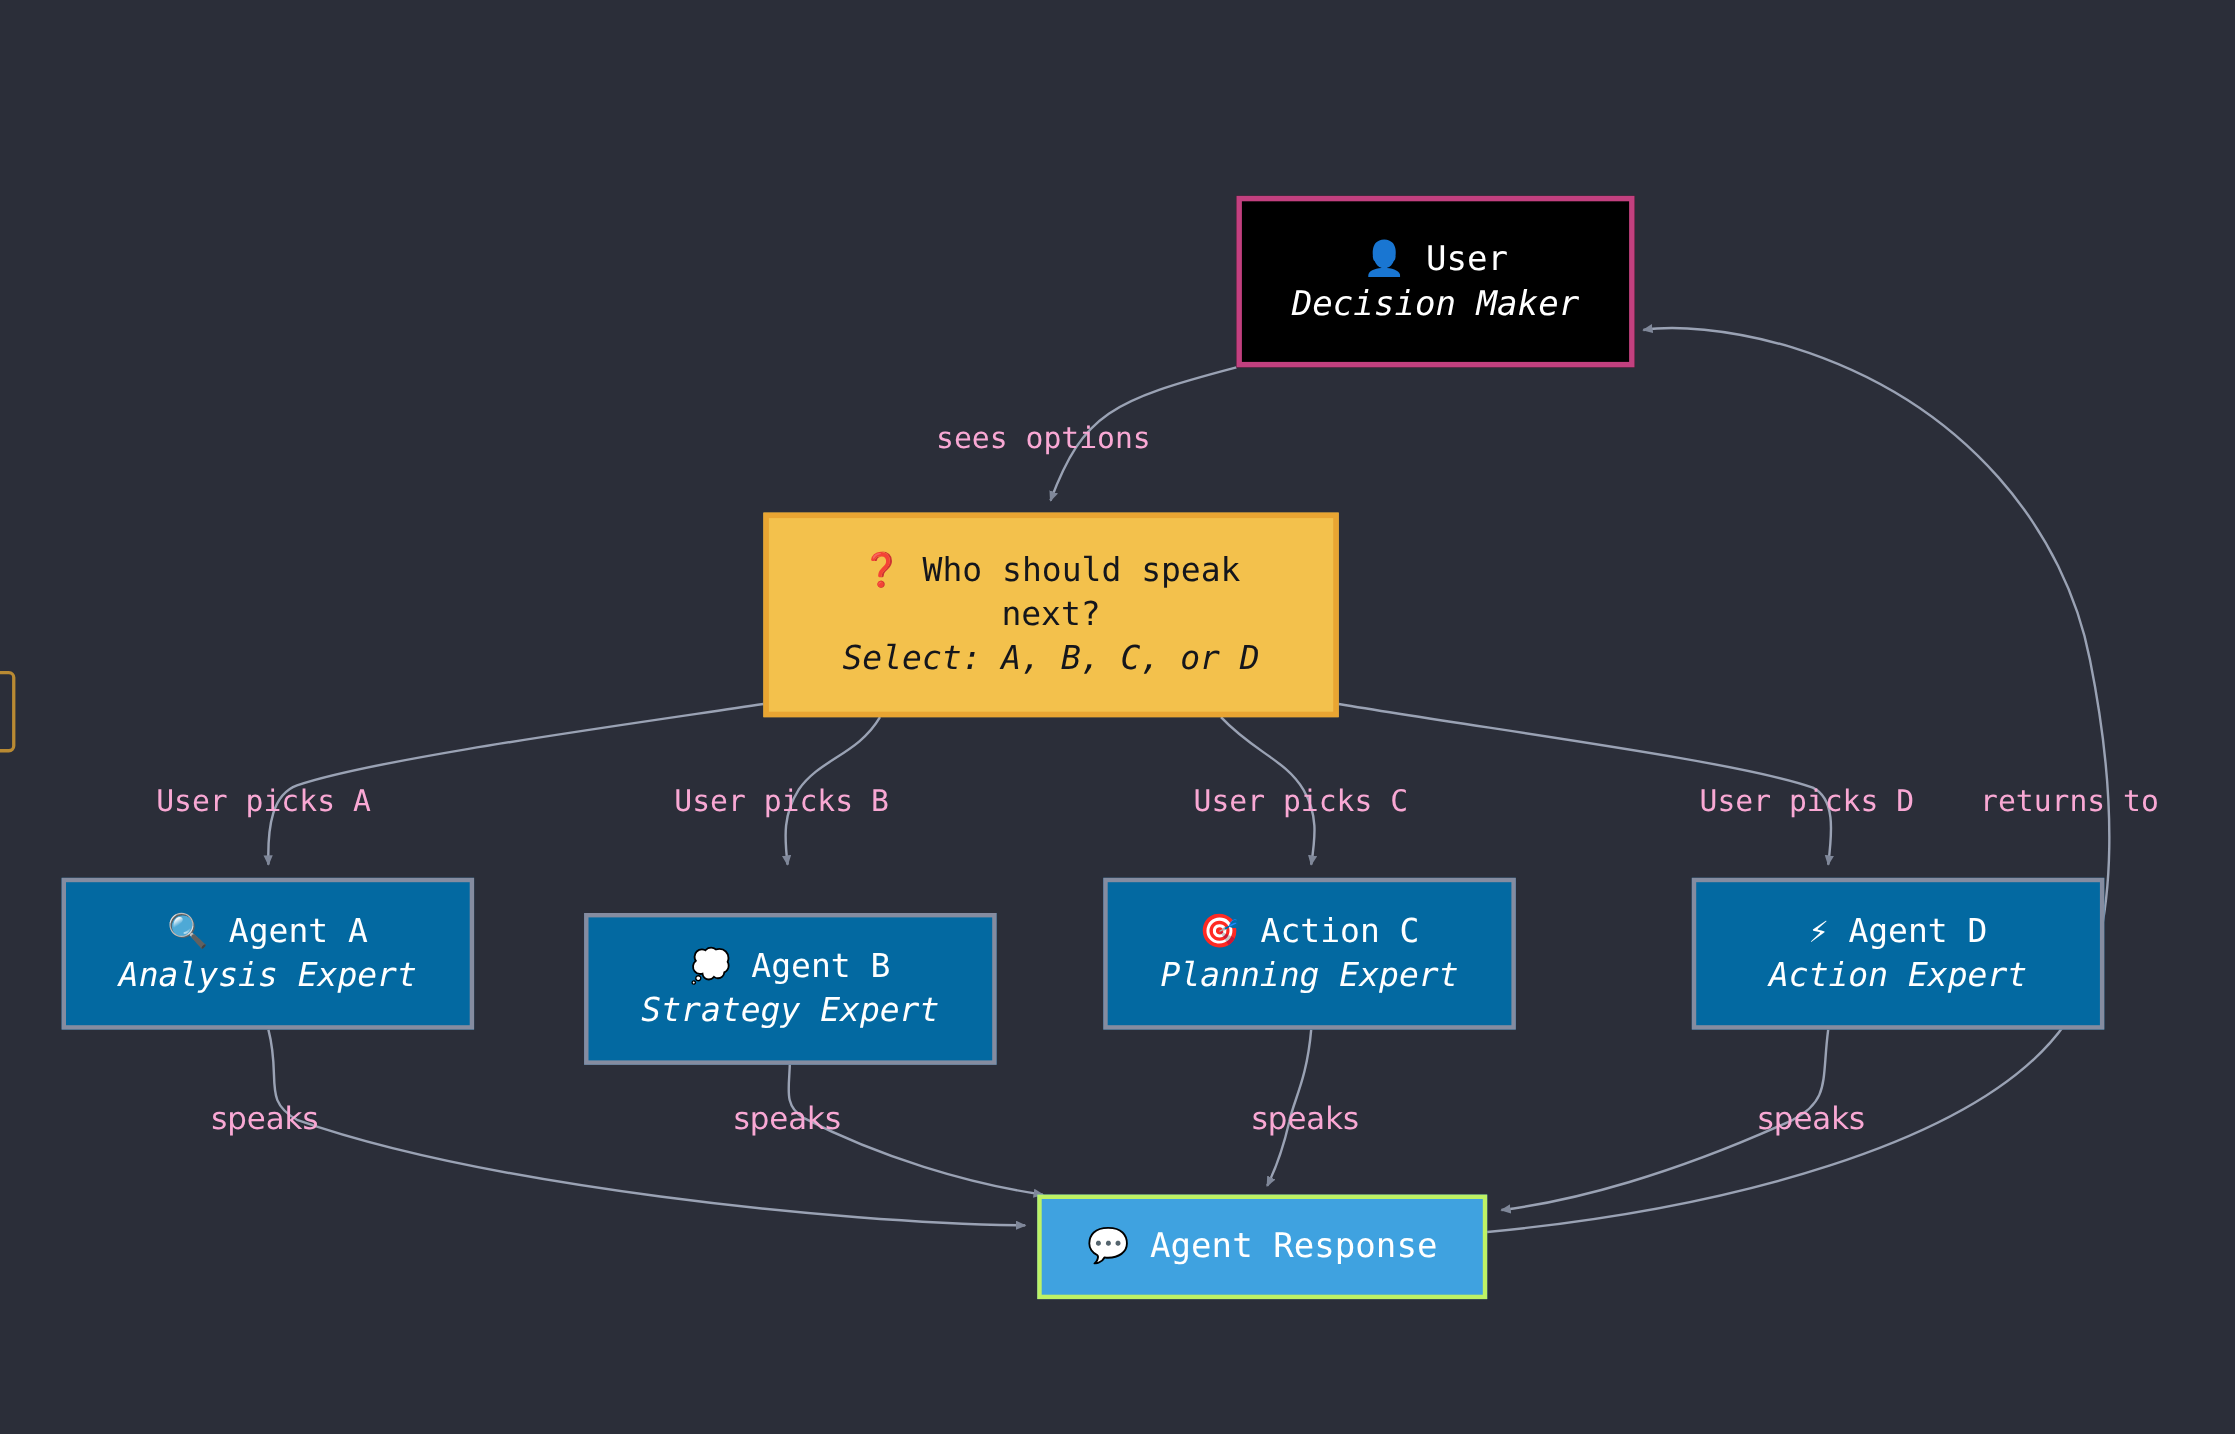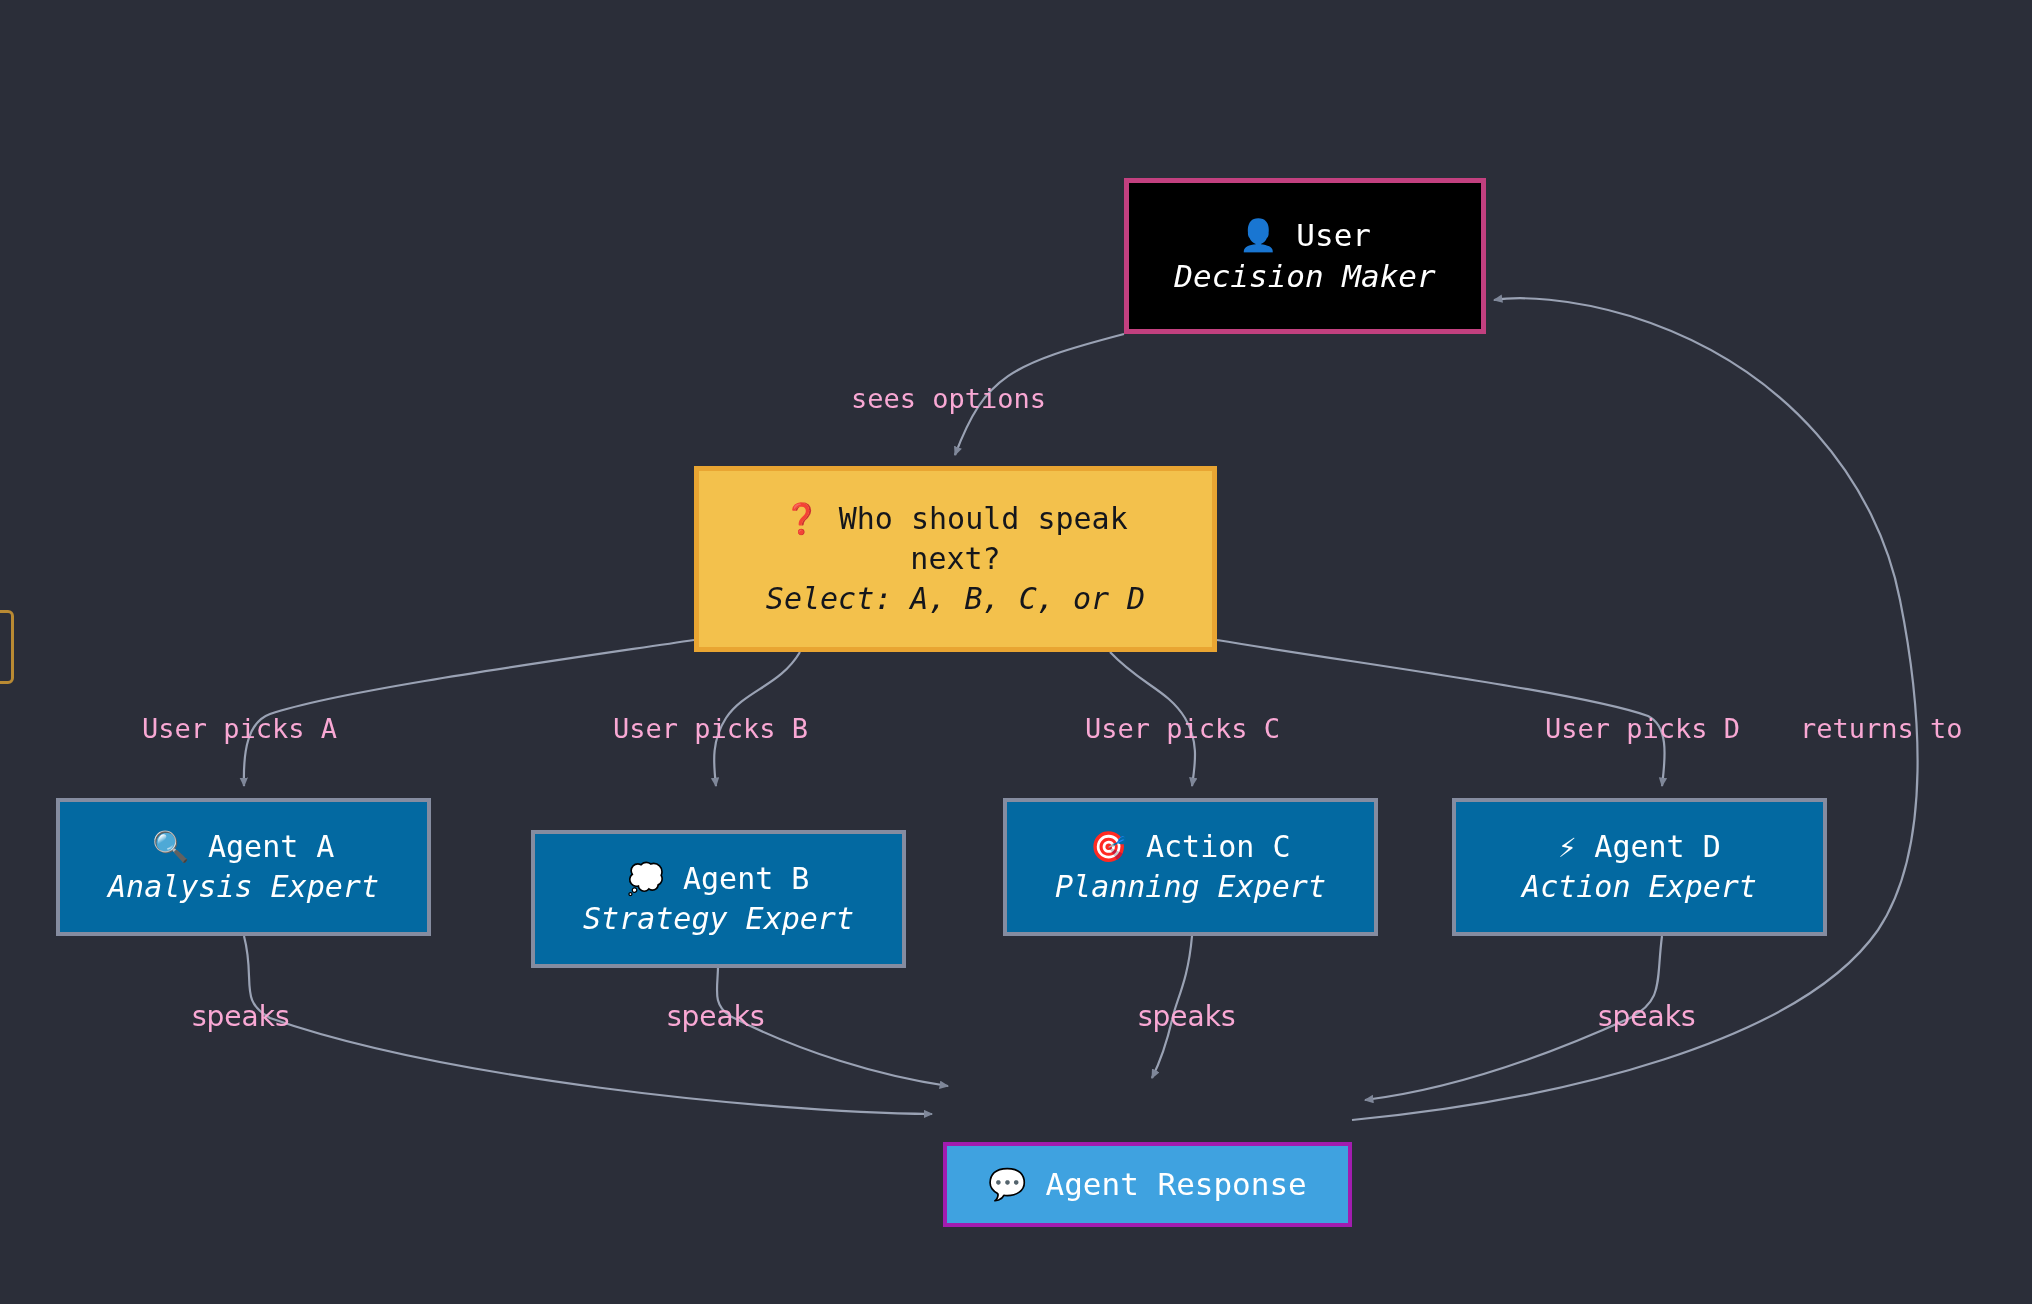--- a/index.html
+++ b/index.html
@@ -30,25 +30,25 @@
   }
   #node-decision .ntitle{white-space:normal;max-width:420px;}
   
   .agent{
     width:375px;height:138px;background:#0369a1;border:4px solid #858ca0;
     color:#ffffff;font-size:30px;top:798px;position:absolute;
   }
   #node-agent-a{left:56px;}
   #node-agent-b{left:531px;margin-top:32px;}
   #node-agent-c{left:1003px;}
-  #node-agent-d{left:1452px;}
+  #node-agent-d{left:1538px;}
   
   #node-response{
-    left:943px;top:1142px;width:409px;height:85px;
-    background:#3fa2e0;border:4px solid #a21caf;color:#ffffff;font-size:31px;
+    left:943px;top:1086px;width:409px;height:95px;
+    background:#3fa2e0;border:4px solid #bef264;color:#ffffff;font-size:31px;
   }
 
   .elabel{position:absolute;color:#f9a8d4;font-size:27px;white-space:nowrap;}
   .elabel.prop{font-family:"DejaVu Sans","Liberation Sans",sans-serif;font-size:28px;}
 
   
   #edge-fragment{
     position:absolute;left:-12px;top:610px;width:20px;height:68px;
     background:#2b2e39;border:3px solid #b98a33;border-radius:6px;
   }

